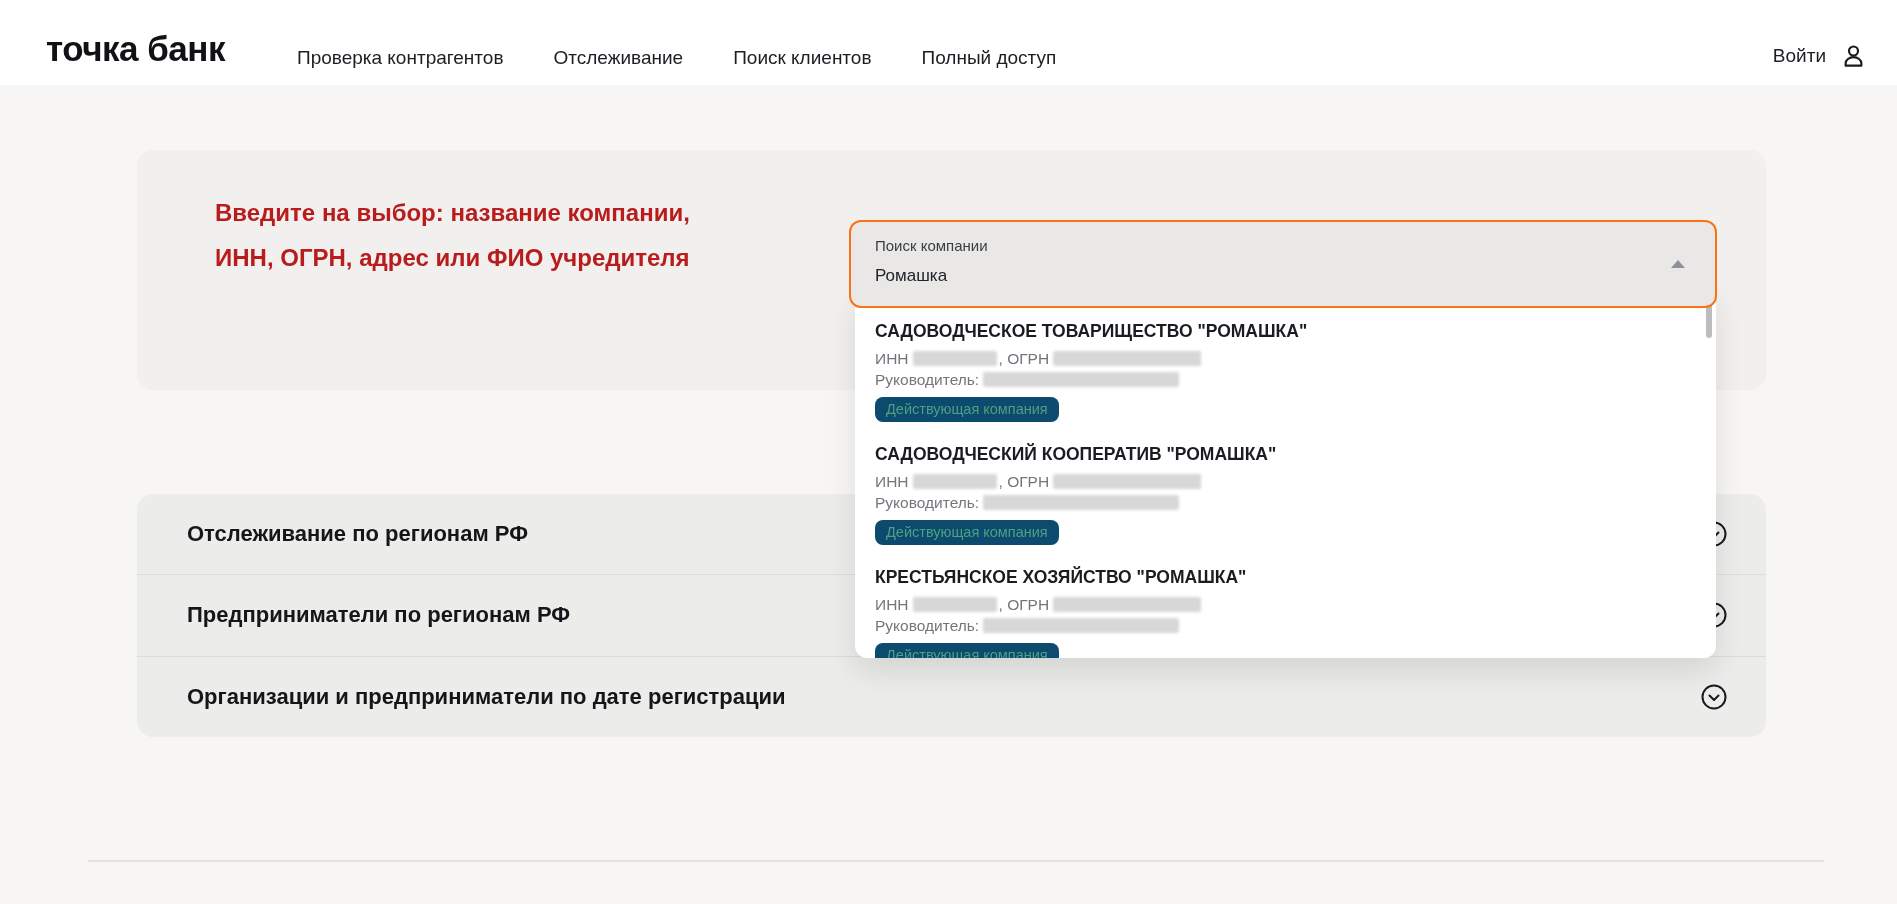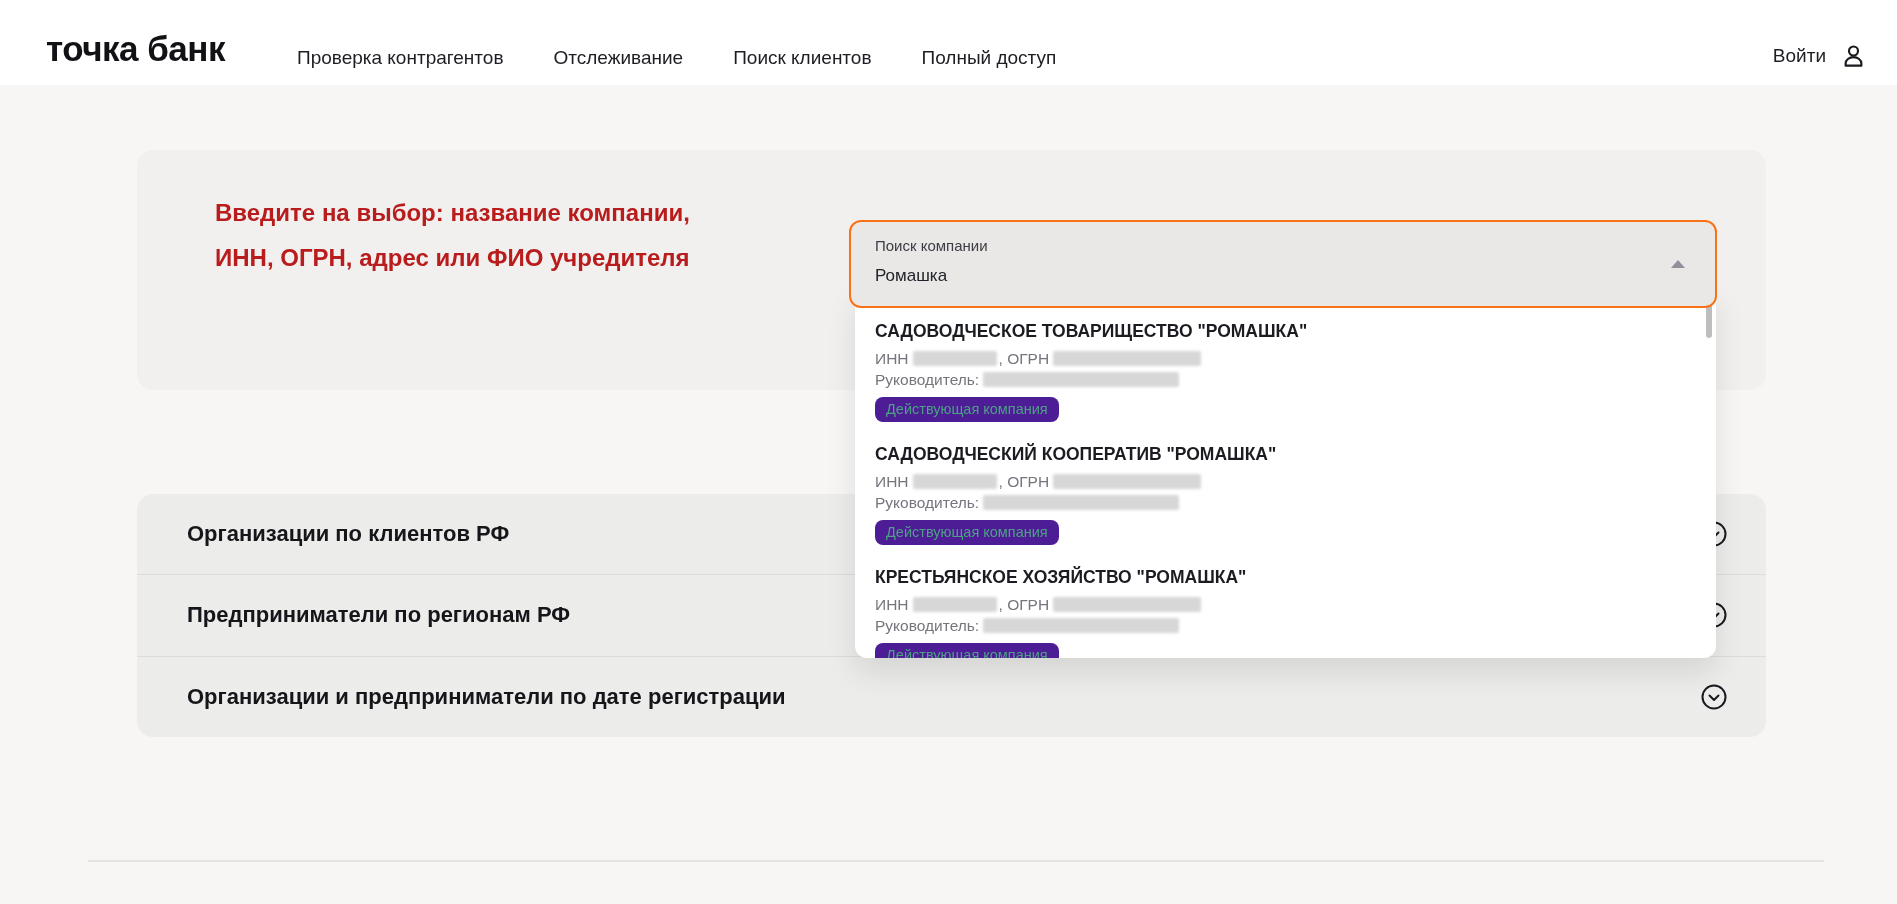--- a/index.html
+++ b/index.html
@@ -82,21 +82,21 @@
   .rd {
     display:inline-block; vertical-align:middle; height:15px;
     background:#d7d7d7; border-radius:2px; filter:blur(1.5px);
     margin:0 2px 2px 4px;
   }
   .rd-inn { width:84px; }
   .rd-ogrn { width:148px; }
   .rd-head { width:196px; }
   .badge {
     display:inline-block; margin-top:7px;
-    background:#4c1d95; color:#4ca183;
+    background:#0c4a6e; color:#4ca183;
     font-size:14.5px; font-weight:500;
     padding:4px 11px 5px; border-radius:8px;
   }
 
   
   .accordions {
     position:absolute; left:137px; top:494px; width:1629px; height:243px;
     background:#ececea; border-radius:16px; z-index:10;
     display:flex; flex-direction:column;
   }
@@ -170,21 +170,21 @@
     <div class="result-meta"><span>ИНН</span><span class="rd rd-inn"></span><span>, ОГРН</span><span class="rd rd-ogrn"></span></div>
     <div class="result-meta"><span>Руководитель:</span><span class="rd rd-head"></span></div>
     <div><span class="badge">Действующая компания</span></div>
   </div>
 </div>
     <div class="scroll-thumb"></div>
   </div>
 
   <section class="accordions">
   <div class="acc-row">
-    <span class="acc-label">Организации по клиентов РФ</span>
+    <span class="acc-label">Отслеживание по регионам РФ</span>
     <svg class="acc-icon" viewBox="0 0 28 28" fill="none" stroke="#191920" stroke-width="2" stroke-linecap="round" stroke-linejoin="round">
       <circle cx="14" cy="14" r="11.5"></circle>
       <path d="M9.5 12.5 L14 17 L18.5 12.5"></path>
     </svg>
   </div>
 
   <div class="acc-row">
     <span class="acc-label">Предприниматели по регионам РФ</span>
     <svg class="acc-icon" viewBox="0 0 28 28" fill="none" stroke="#191920" stroke-width="2" stroke-linecap="round" stroke-linejoin="round">
       <circle cx="14" cy="14" r="11.5"></circle>

